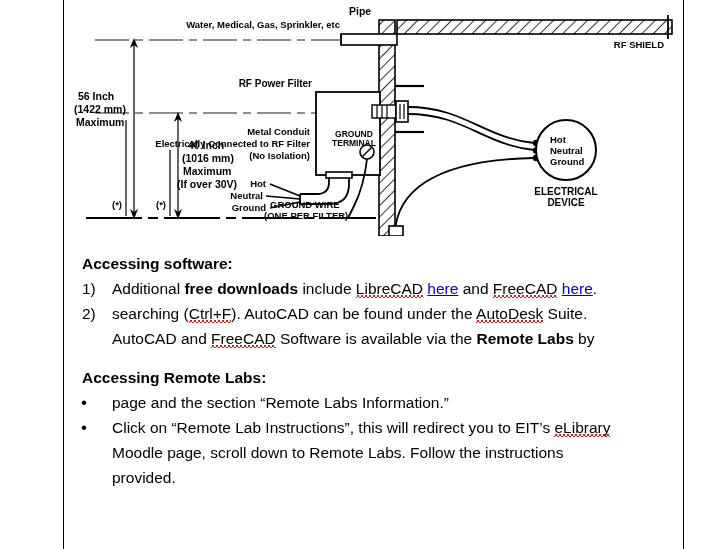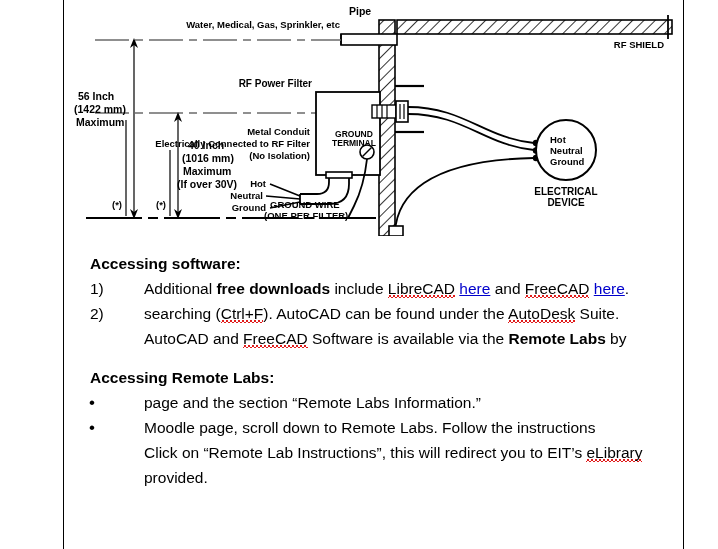--- a/index.html
+++ b/index.html
@@ -29,21 +29,21 @@
   .diagram{
     position:absolute;
     left:64px;top:0px;width:619px;height:236px;
     background:#fff;
   }
   .diagram svg{display:block;}
 
   
   .doc{
     position:absolute;
-    left:80px;top:236px;width:619px;height:313px;
+    left:72px;top:236px;width:619px;height:313px;
   }
   .heading{
     font-weight:bold;
     font-size:15.5px;
     color:#000;
     line-height:25px;
     margin:0;
     padding-left:10px;
   }
   .heading.first{padding-top:15px;}
@@ -67,21 +67,21 @@
     width:24px;
     font-size:15.5px;
     color:#000;
     text-align:left;
   }
   .marker.bullet{
     left:9px;
     font-size:17px;
     line-height:25px;
   }
-  .li .line{display:block;margin-left:24px;}
+  .li .line{display:block;}
   b{font-weight:bold;}
   .lnk{
     color:#0000cc;
     text-decoration:underline;
   }
   
   .sq{
     position:relative;
     text-decoration:none;
     background-repeat:repeat-x;
@@ -261,21 +261,21 @@
         </div>
         <div class="spacer"></div>
         <div class="heading">Accessing Remote Labs:</div>
         <div class="bullet-list">
           <div class="li">
             <span class="marker bullet">•</span>
             <span class="line"><span>page and the section “Remote Labs Information.”</span></span>
           </div>
           <div class="li">
             <span class="marker bullet">•</span>
+            <span class="line"><span>Click on “Remote Lab Instructions”, this will redirect you to EIT’s </span><span class="sq">eLibrary</span></span>
             <span class="line"><span>Moodle page, scroll down to Remote Labs. Follow the instructions</span></span>
-            <span class="line"><span>Click on “Remote Lab Instructions”, this will redirect you to EIT’s </span><span class="sq">eLibrary</span></span>
             <span class="line"><span>provided.</span></span>
           </div>
         </div>
       </div>
   </div>
 
 </div>
 
 </body></html>

